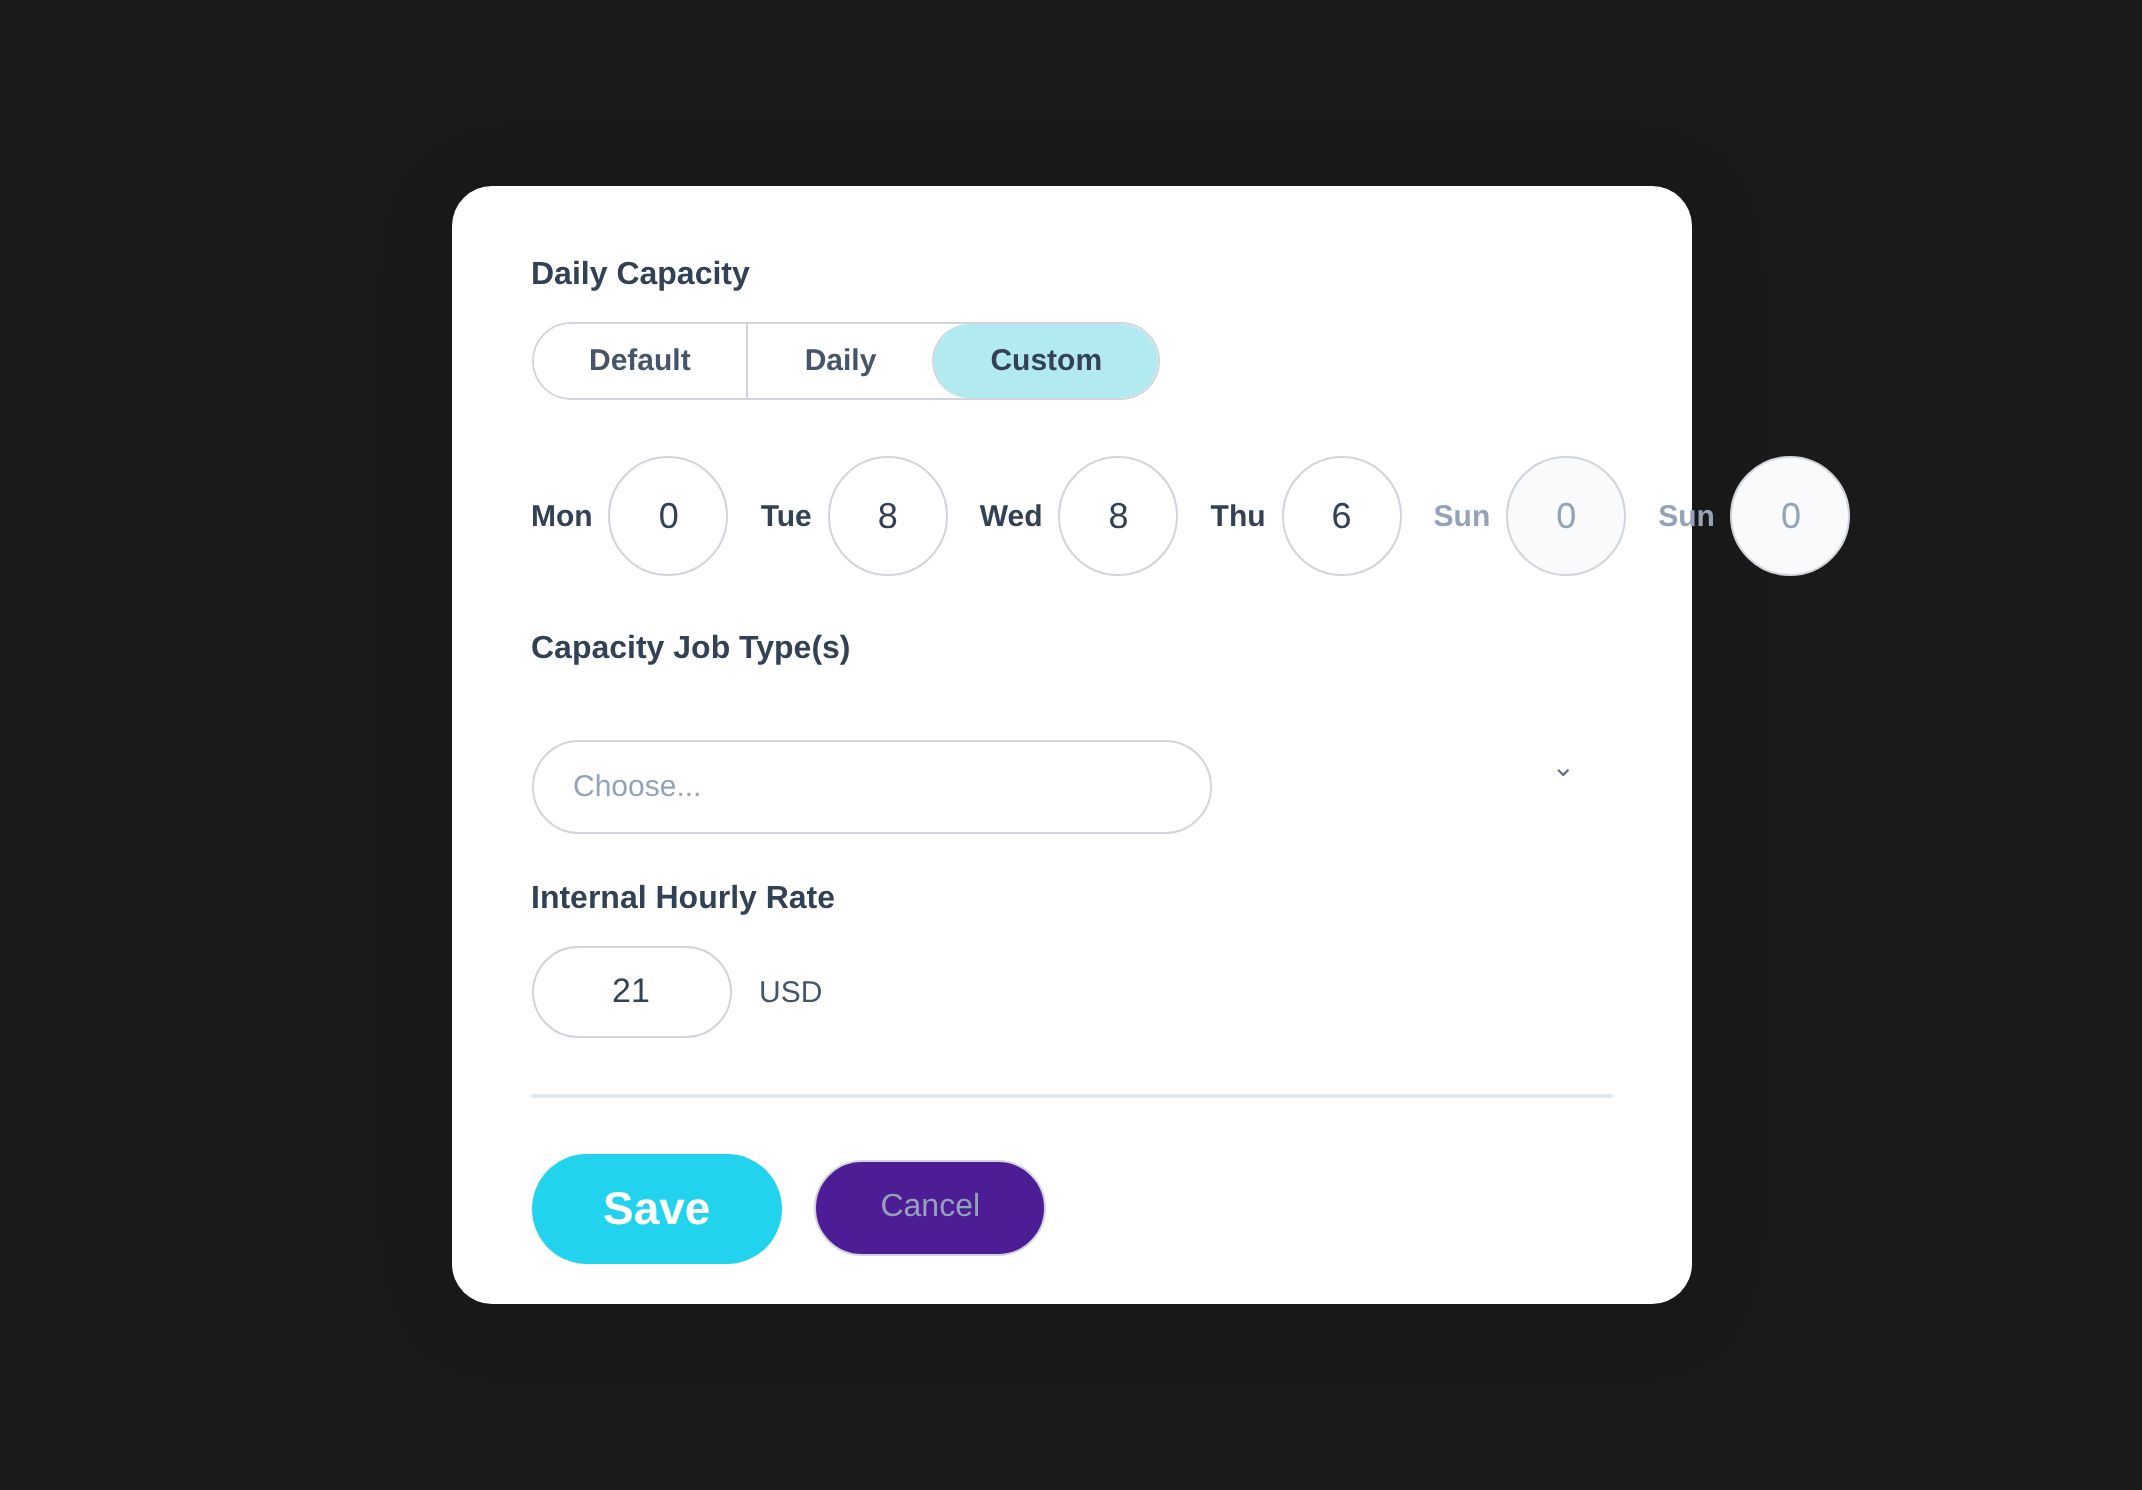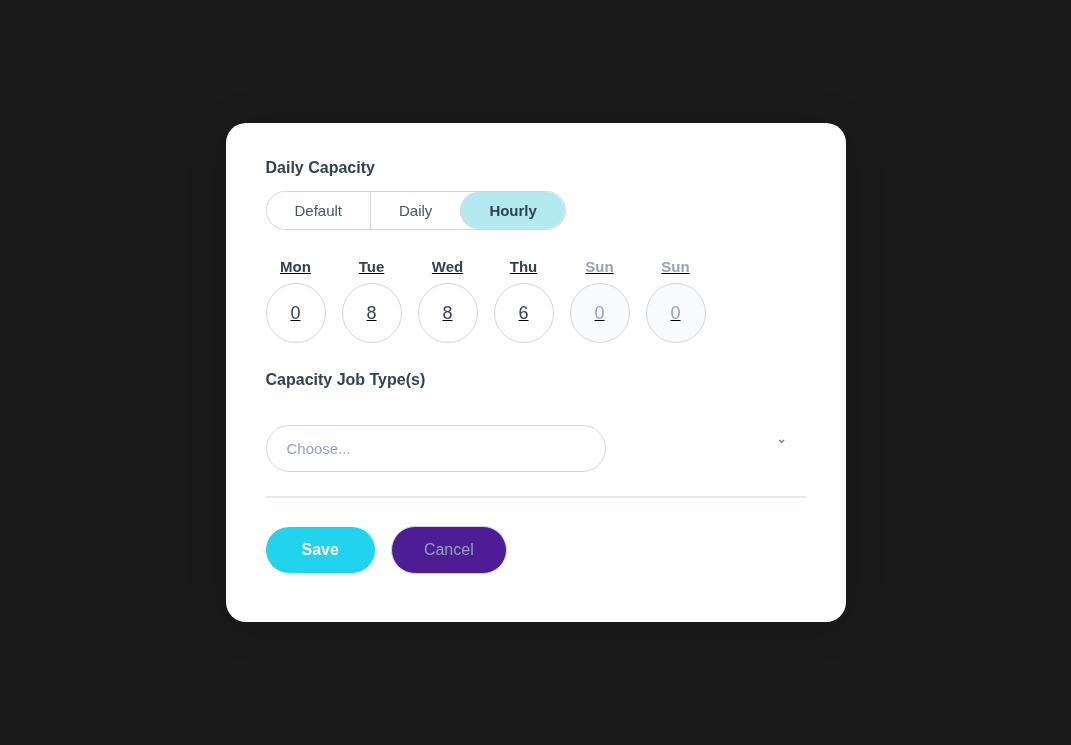--- a/index.html
+++ b/index.html
@@ -14,21 +14,21 @@
       background: #1a1a1a;
       display: flex;
       align-items: center;
       justify-content: center;
       font-family: -apple-system, BlinkMacSystemFont, 'Segoe UI', sans-serif;
     }
 
     .dialog-card {
       background: #ffffff;
       border-radius: 20px;
-      padding: 36px 40px 48px 40px;
+      padding: 36px 40px 20px 40px;
       width: 620px;
       box-shadow: 0 4px 40px rgba(0,0,0,0.15);
     }
 
     .section-label {
       font-size: 16px;
       font-weight: 700;
       color: #334155;
       margin-bottom: 14px;
     }
@@ -39,21 +39,21 @@
       border: 1.5px solid #d1d5db;
       border-radius: 50px;
       overflow: hidden;
       width: fit-content;
       margin-bottom: 28px;
     }
 
     .toggle-btn {
       padding: 10px 28px;
       font-size: 15px;
-      font-weight: 400;
+      font-weight: 700;
       color: #475569;
       background: #ffffff;
       border: none;
       cursor: pointer;
       outline: none;
       transition: background 0.2s, color 0.2s;
     }
 
     .toggle-btn + .toggle-btn {
       border-left: 1.5px solid #d1d5db;
@@ -73,24 +73,23 @@
 
     .days-grid {
       display: flex;
       gap: 16px;
       align-items: flex-start;
       margin-top: 8px;
     }
 
     .day-col {
       display: flex;
-      flex-direction: column;
+      flex-direction: row;
       align-items: center;
       gap: 8px;
-      text-decoration: underline;
     }
 
     .day-label {
       font-size: 15px;
       font-weight: 600;
       color: #334155;
     }
 
     .day-label.muted {
       color: #94a3b8;
@@ -191,21 +190,21 @@
     .actions {
       display: flex;
       gap: 16px;
       align-items: center;
     }
 
     .btn-save {
       padding: 14px 36px;
       background: #22d3ee;
       color: #ffffff;
-      font-size: 16px;
+      font-size: 23px;
       font-weight: 700;
       border: none;
       border-radius: 50px;
       cursor: pointer;
       outline: none;
       transition: background 0.2s;
       text-align: right;
     }
 
     .btn-cancel {
@@ -224,21 +223,21 @@
 </head>
 <body>
 
 <div class="dialog-card">
 
   <div class="section-label">Daily Capacity</div>
 
   <div class="toggle-group">
     <button class="toggle-btn">Default</button>
     <button class="toggle-btn">Daily</button>
-    <button class="toggle-btn active">Hourly</button>
+    <button class="toggle-btn active">Custom</button>
   </div>
 
   <div class="days-section">
     <div class="days-grid">
       <div class="day-col">
         <span class="day-label">Mon</span>
         <input class="day-input" type="text" value="0" style="">
       </div>
       <div class="day-col">
         <span class="day-label">Tue</span>
@@ -266,20 +265,27 @@
   <div class="job-type-section">
     <div class="section-label">Capacity Job Type(s)</div>
     <div class="select-wrapper">
       <select class="select-field">
         <option value="" disabled="" selected="">Choose...</option>
       </select>
       <span class="select-chevron">⌄</span>
     </div>
   </div>
 
+  <div class="rate-section">
+    <div class="section-label">Internal Hourly Rate</div>
+    <div class="rate-row">
+      <input class="rate-input" type="text" value="21" style="">
+      <span class="rate-currency">USD</span>
+    </div>
+  </div>
 
   <div class="divider"></div>
 
   <div class="actions">
     <button class="btn-save">Save</button>
     <button class="btn-cancel">Cancel</button>
   </div>
 
 </div>
 

